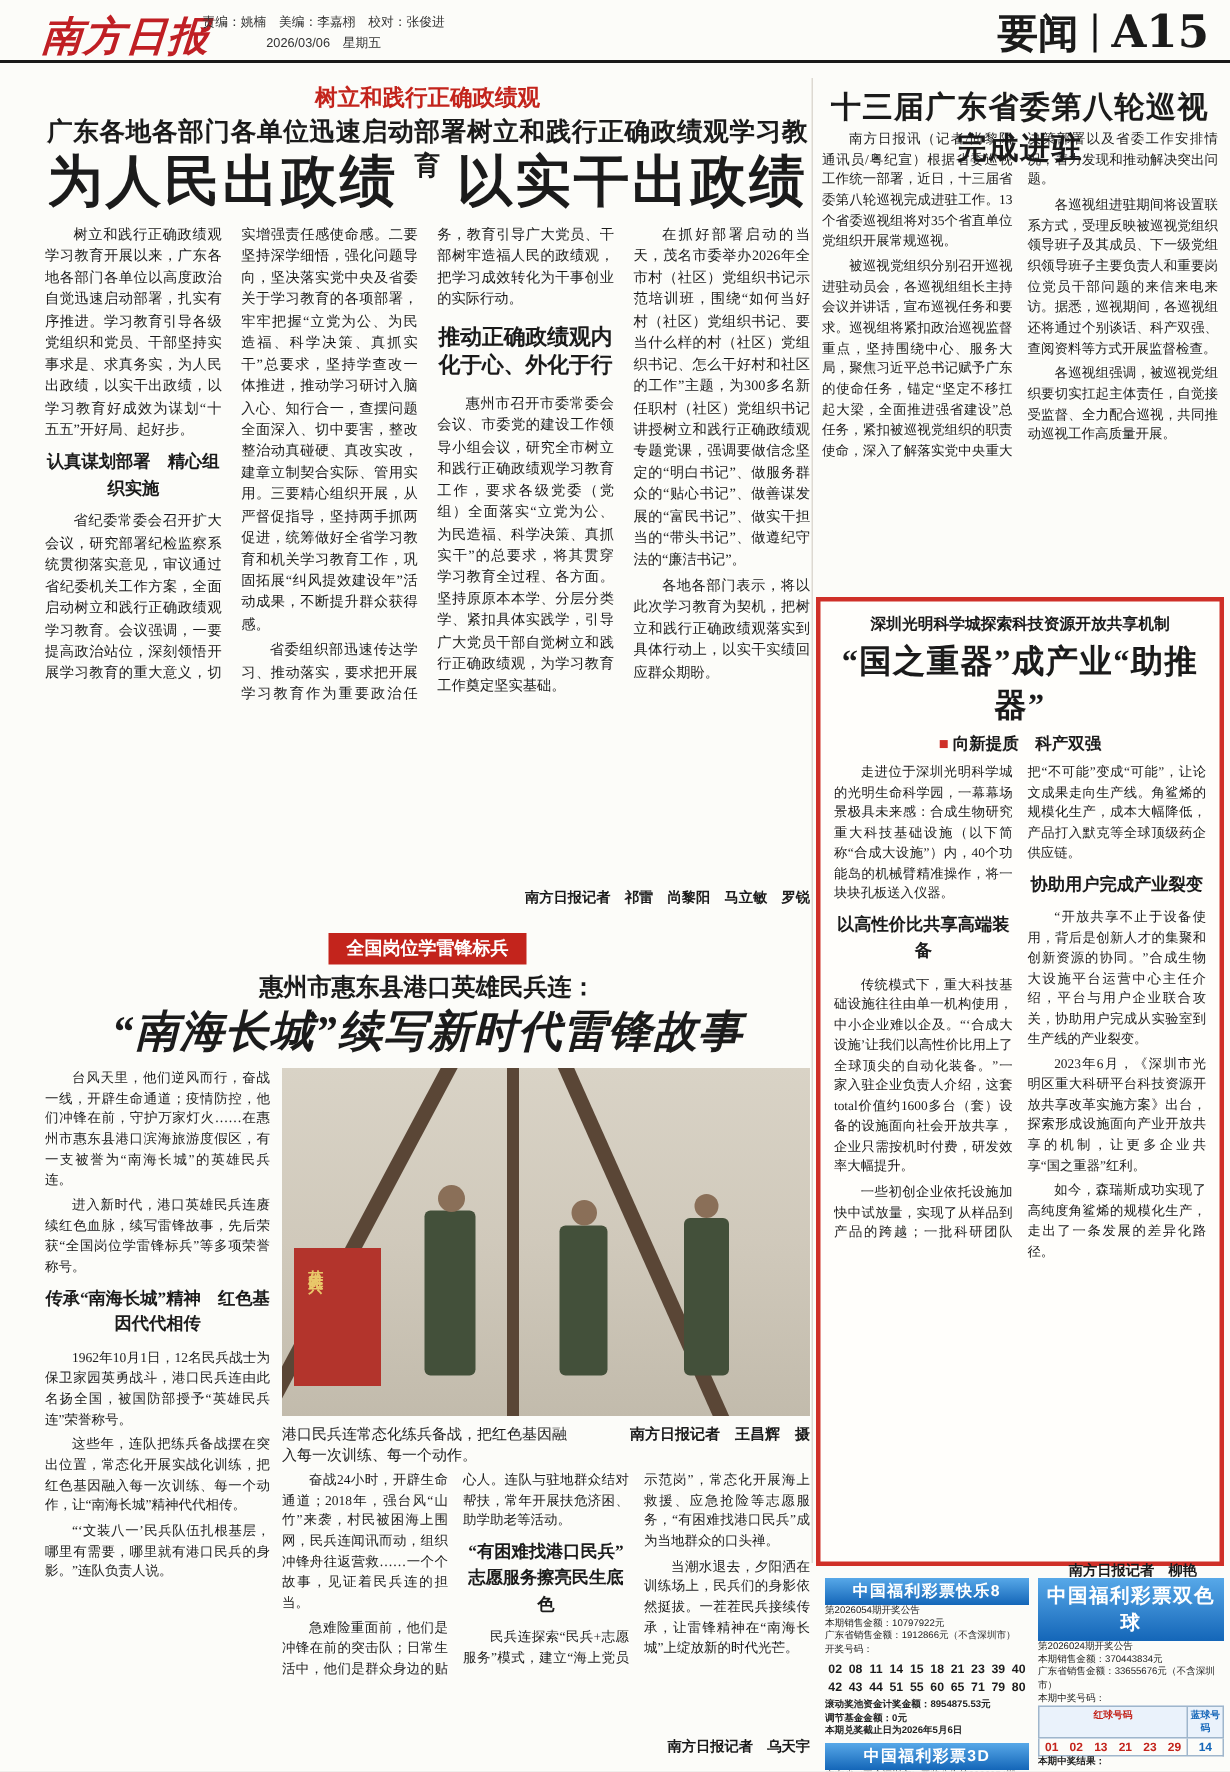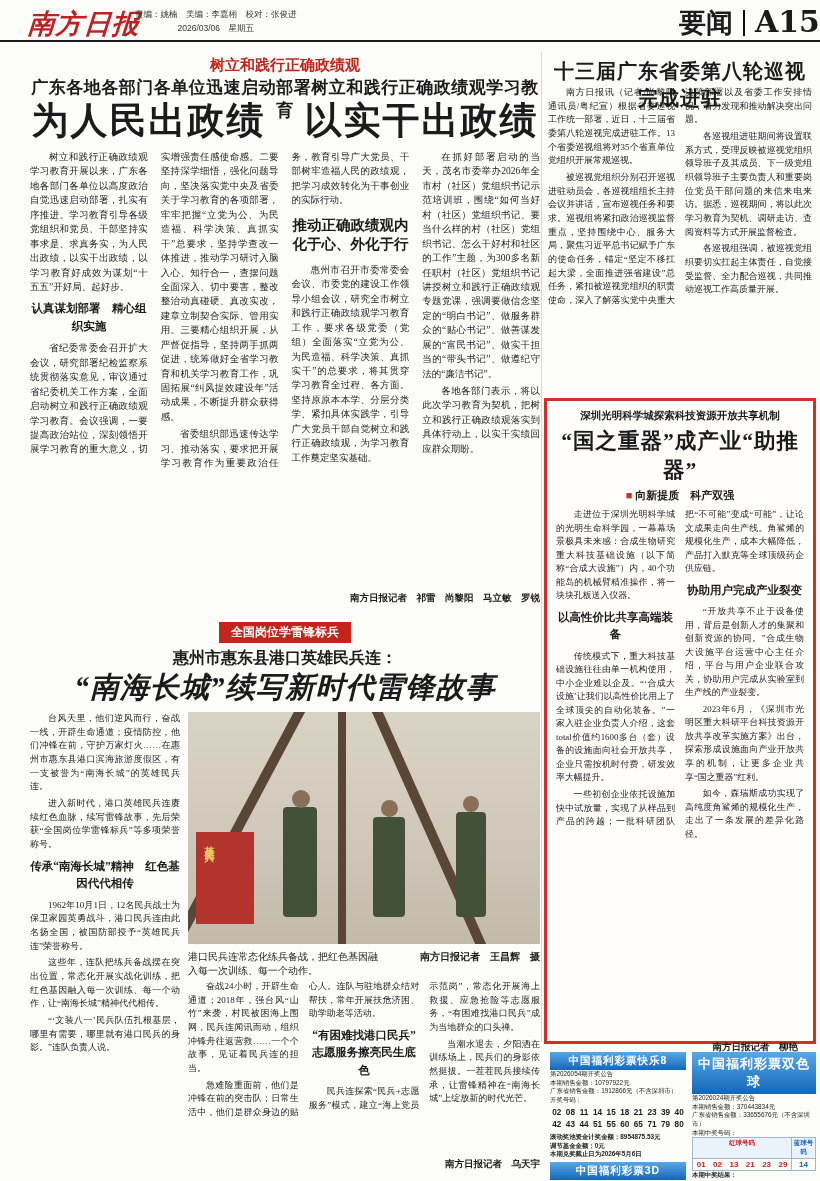--- a/index.html
+++ b/index.html
@@ -70,21 +70,21 @@
 </head>
 <body>
 
 <div class="page">
 
   <div class="abs logo" style="left:28px;top:6px;">南方日报</div>
   <div class="abs mast-meta" style="left:135px;top:8px;text-align:center;">
     <div>责编：姚楠　美编：李嘉栩　校对：张俊进</div>
     <div>2026/03/06　星期五</div>
   </div>
-  <div class="abs sectionbox" style="right:0;top:4px;">
+  <div class="abs sectionbox" style="right:14px;top:4px;">
     <span class="section-name">要闻</span>
     <span class="section-divider"></span>
     <span class="page-no">A15</span>
   </div>
   <div class="abs toprule"></div>
   <div class="abs vline"></div>
 
   <div class="abs kicker-red" style="left:30px;top:56px;width:510px;">树立和践行正确政绩观</div>
   <div class="abs deck" style="left:30px;top:76px;width:510px;">广东各地各部门各单位迅速启动部署树立和践行正确政绩观学习教育</div>
   <div class="abs headline-xl" style="left:30px;top:96px;width:510px;">为人民出政绩　以实干出政绩</div>
@@ -97,21 +97,21 @@
       <p class="para">惠州市召开市委常委会会议、市委党的建设工作领导小组会议，研究全市树立和践行正确政绩观学习教育工作，要求各级党委（党组）全面落实“立党为公、为民造福、科学决策、真抓实干”的总要求，将其贯穿学习教育全过程、各方面。坚持原原本本学、分层分类学、紧扣具体实践学，引导广大党员干部自觉树立和践行正确政绩观，为学习教育工作奠定坚实基础。</p>
       <p class="para">在抓好部署启动的当天，茂名市委举办2026年全市村（社区）党组织书记示范培训班，围绕“如何当好村（社区）党组织书记、要当什么样的村（社区）党组织书记、怎么干好村和社区的工作”主题，为300多名新任职村（社区）党组织书记讲授树立和践行正确政绩观专题党课，强调要做信念坚定的“明白书记”、做服务群众的“贴心书记”、做善谋发展的“富民书记”、做实干担当的“带头书记”、做遵纪守法的“廉洁书记”。</p>
       <p class="para">各地各部门表示，将以此次学习教育为契机，把树立和践行正确政绩观落实到具体行动上，以实干实绩回应群众期盼。</p>
     </div>
   <div class="abs byline" style="left:300px;top:592px;width:240px;">南方日报记者　祁雷　尚黎阳　马立敏　罗锐</div>
 
   <div class="abs headline-l" style="left:548px;top:58px;width:264px;">十三届广东省委第八轮巡视完成进驻</div>
   <div class="abs body-cols cols2" style="left:548px;top:86px;width:264px;height:306px;column-gap:10px;font-size:9px;">
       <p class="para">南方日报讯（记者/尚黎阳　通讯员/粤纪宣）根据省委巡视工作统一部署，近日，十三届省委第八轮巡视完成进驻工作。13个省委巡视组将对35个省直单位党组织开展常规巡视。</p>
       <p class="para">被巡视党组织分别召开巡视进驻动员会，各巡视组组长主持会议并讲话，宣布巡视任务和要求。巡视组将紧扣政治巡视监督重点，坚持围绕中心、服务大局，聚焦习近平总书记赋予广东的使命任务，锚定“坚定不移扛起大梁，全面推进强省建设”总任务，紧扣被巡视党组织的职责使命，深入了解落实党中央重大决策部署以及省委工作安排情况，着力发现和推动解决突出问题。</p>
-      <p class="para">各巡视组进驻期间将设置联系方式，受理反映被巡视党组织领导班子及其成员、下一级党组织领导班子主要负责人和重要岗位党员干部问题的来信来电来访。据悉，巡视期间，将以此次学习教育为契机、调研走访、查阅资料等方式开展监督检查。</p>
+      <p class="para">各巡视组进驻期间将设置联系方式，受理反映被巡视党组织领导班子及其成员、下一级党组织领导班子主要负责人和重要岗位党员干部问题的来信来电来访。据悉，巡视期间，各巡视组还将通过个别谈话、科产双强、查阅资料等方式开展监督检查。</p>
       <p class="para">各巡视组强调，被巡视党组织要切实扛起主体责任，自觉接受监督、全力配合巡视，共同推动巡视工作高质量开展。</p>
     </div>
 
   <div class="abs redbox" style="left:544px;top:398px;width:272px;height:646px;">
     <div class="rb-kicker">深圳光明科学城探索科技资源开放共享机制</div>
     <div class="rb-headline">“国之重器”成产业“助推器”</div>
     <div class="rb-tag">
       <span class="bullet">■</span>
       <span>向新提质　科产双强</span>
     </div>

